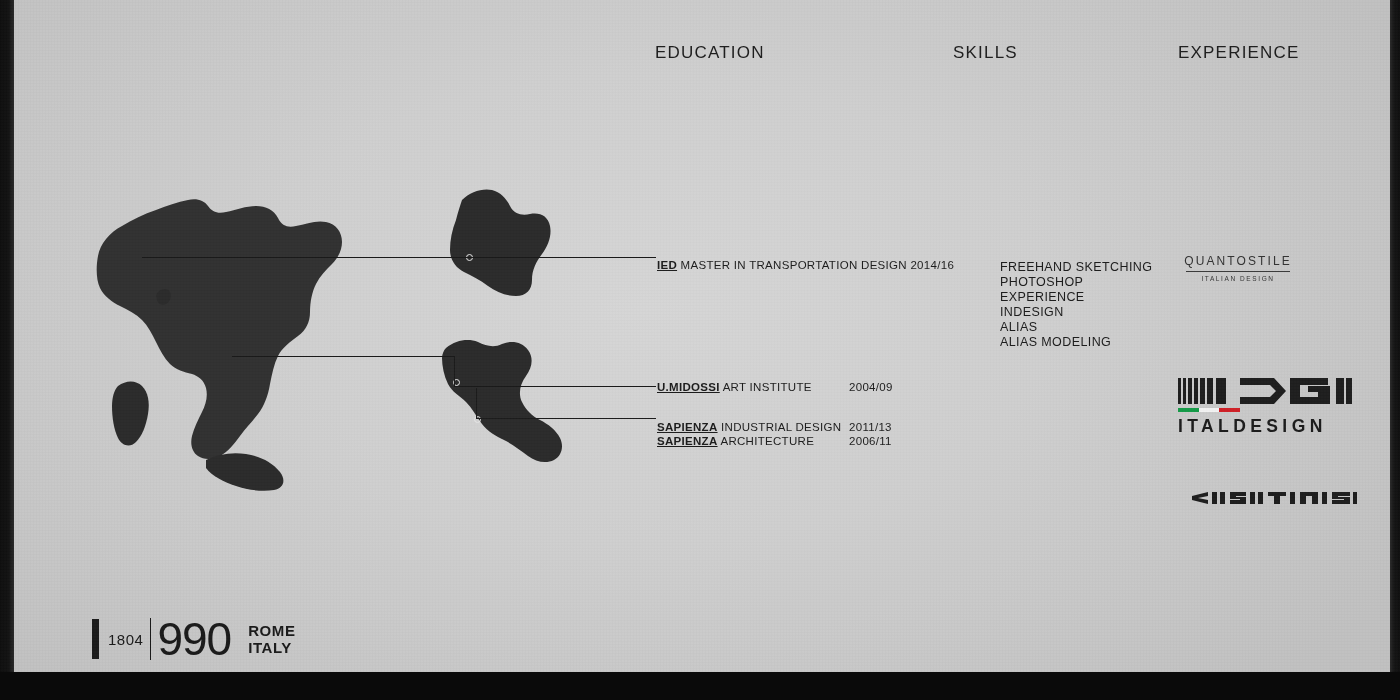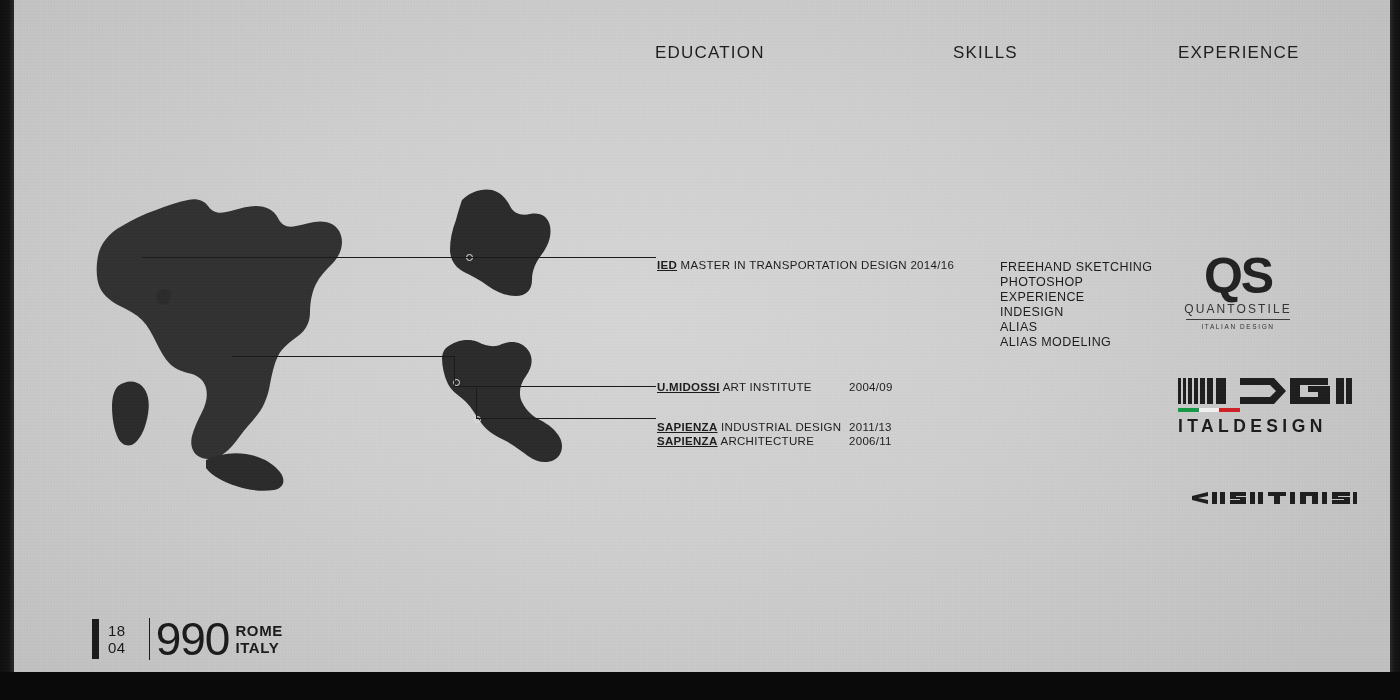--- a/index.html
+++ b/index.html
@@ -200,28 +200,28 @@
     height: 46px;
   }
   .footer .tick {
     width: 7px;
     height: 40px;
     background: #1a1a1a;
     margin-right: 9px;
   }
   .footer .dm {
     display: flex;
-    flex-direction: column;
+    flex-direction: row;
     justify-content: center;
     font-size: 15px;
     line-height: 17px;
     letter-spacing: .5px;
     color: #1a1a1a;
     font-weight: 400;
-    margin-right: 21px;
+    margin-right: 5px;
   }
   .footer .sep {
     width: 1px;
     height: 42px;
     background: #1a1a1a;
     margin: 0 6px 0 2px;
   }
   .footer .year {
     font-size: 46px;
     font-weight: 300;
@@ -231,21 +231,21 @@
   }
   .footer .place {
     display: flex;
     flex-direction: column;
     justify-content: center;
     font-size: 15px;
     line-height: 17px;
     letter-spacing: .6px;
     font-weight: 700;
     color: #1a1a1a;
-    margin-left: 6px;
+    margin-left: 17px;
   }
 </style>
 </head>
 <body>
 
 <div class="page">
 
   <div class="frame-left"></div>
   <div class="frame-right"></div>
 
@@ -325,21 +325,20 @@
   <div class="skills-list">
     <div>FREEHAND SKETCHING</div>
     <div>PHOTOSHOP</div>
     <div>EXPERIENCE</div>
     <div>INDESIGN</div>
     <div>ALIAS</div>
     <div>ALIAS MODELING</div>
   </div>
 
   <div class="logo-qs">
-    <div class="qs-mark">QS</div>
     <div class="qs-sub">QUANTOSTILE</div>
     <div class="qs-rule"></div>
     <div class="qs-sub2">ITALIAN DESIGN</div>
   </div>
 
   <div class="logo-ital">
     <div style="position:relative; height:28px;">
       <div class="bars">
         <i style="width:3px"></i>
           <i style="width:2px;background:transparent"></i>

